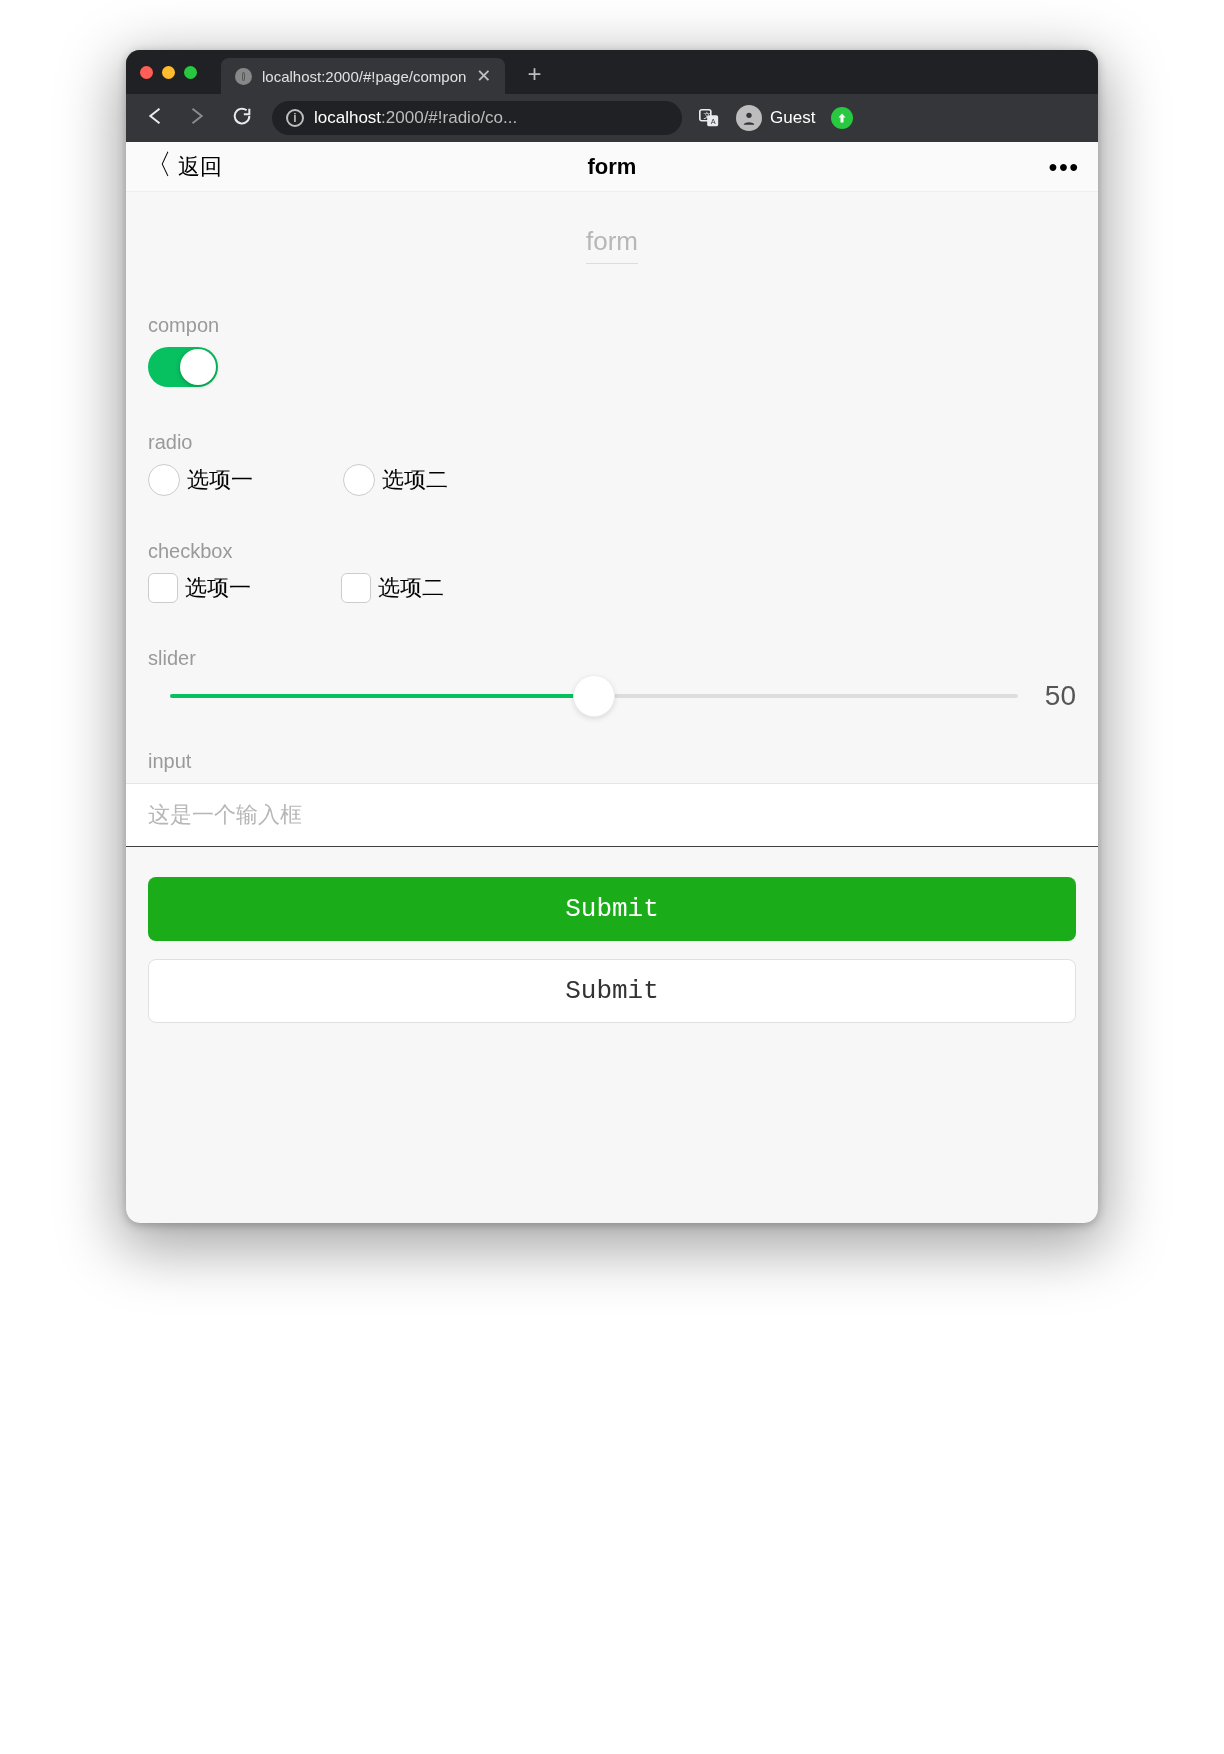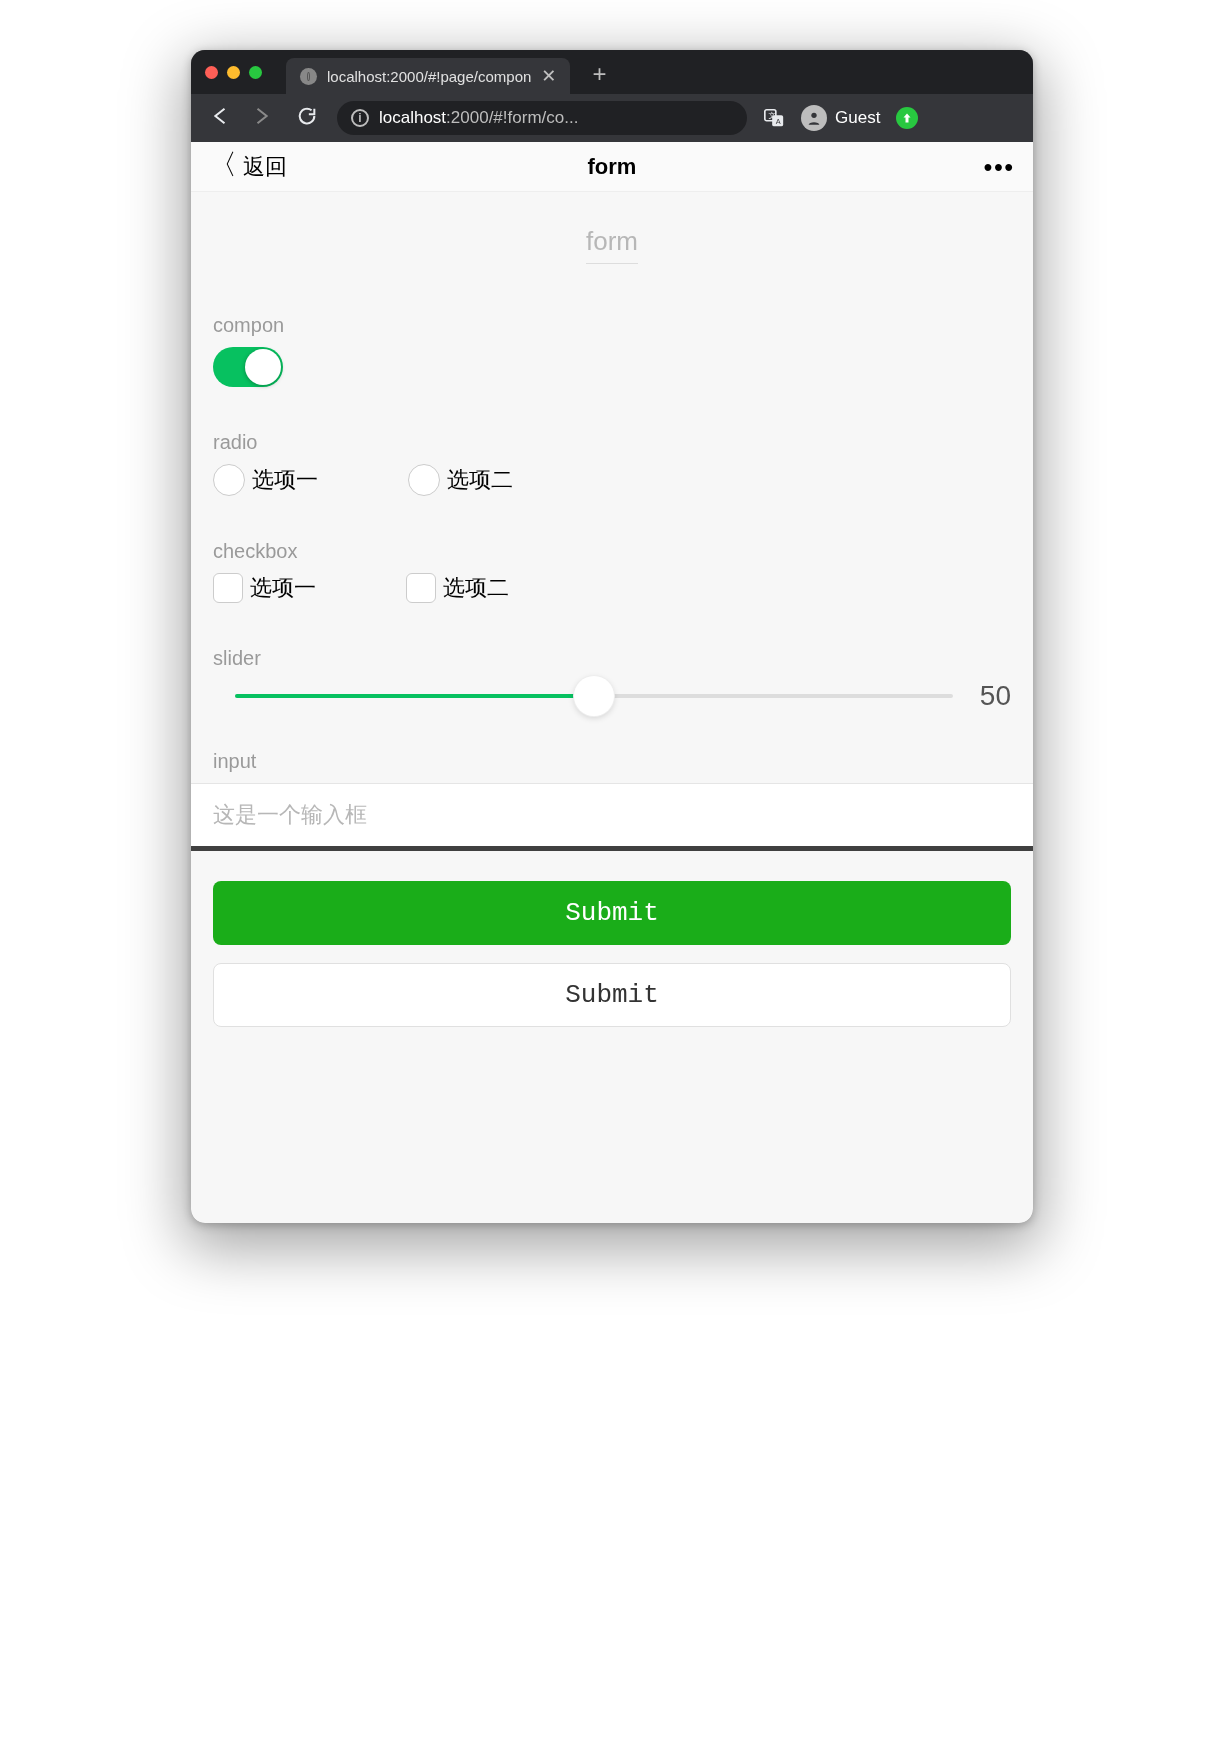--- a/index.html
+++ b/index.html
@@ -7,21 +7,21 @@
     margin: 0;
     background: #fff;
     font-family: -apple-system, "Helvetica Neue", "PingFang SC", Arial, sans-serif;
     width: 1224px;
     height: 1754px;
     display:flex;
     justify-content:center;
     padding-top:50px;
   }
   .window {
-    width: 842px;
+    width: 972px;
     height: 1173px;
     border-radius: 14px;
     overflow: hidden;
     background: #737373;
     box-shadow: 0 18px 60px 8px rgba(0,0,0,0.35), 0 2px 10px rgba(0,0,0,0.25);
     position:relative;
   }
 
   
   .tabstrip {
@@ -93,21 +93,21 @@
   .opt{display:flex; align-items:center; gap:7px; font-size:22px;}
   .radio-circ{ width:32px; height:32px; border:1px solid #ccc; border-radius:50%; background:#fff;}
   .chk-box{ width:30px; height:30px; border:1px solid #ccc; border-radius:6px; background:#fff;}
 
   .slider-row{display:flex; align-items:center; gap:18px; margin-top:6px; padding-left:22px;}
   .slider-track{ flex:1; height:4px; background:#ddd; position:relative; border-radius:2px;}
   .slider-fill{ position:absolute; left:0; top:0; bottom:0; width:50%; background:#07c160; border-radius:2px;}
   .slider-knob{ position:absolute; left:50%; top:50%; transform:translate(-50%,-50%); width:40px; height:40px; border-radius:50%; background:#fff; box-shadow:0 0 0 1px #eee, 0 2px 6px rgba(0,0,0,.15);}
   .slider-val{ font-size:28px; color:#555; width:40px; text-align:right;}
 
-  .input-wrap{ border-top:1px solid #e5e5e5; border-bottom:5px solid #404040; background:#fff; margin-top:10px;}
+  .input-wrap{ border-top:1px solid #e5e5e5; border-bottom:1px solid #404040; background:#fff; margin-top:10px;}
   .input{ width:100%; border:0; outline:0; background:transparent; font-size:22px; padding:18px 22px;}
   .input::placeholder{color:#b7b7b7;}
 
   .btn-area{padding:30px 22px 0;}
   .btn{ width:100%; height:64px; border-radius:8px; font-size:26px; display:flex; align-items:center; justify-content:center; margin-bottom:18px;font-family:Liberation Mono, monospace;}
   .btn.primary{ background:#1aad19; color:#fff;}
   .btn.default{ background:#fff; border:1px solid #e0e0e0; color:#333;}
 </style>
 </head>
 <body>
@@ -140,21 +140,21 @@
         </svg>
     </div>
     <div class="reload">
       <svg width="22" height="22" viewBox="0 0 24 24" fill="none" stroke-width="2.2">
           <path d="M20 12a8 8 0 1 1-3-6.2M20 4v6h-6"></path>
         </svg>
     </div>
     <div class="omnibox">
       <span class="info">i</span>
       <span class="url">
-        <span class="host">localhost</span><span>:2000/#!form/co...</span>
+        <span class="host">localhost</span><span>:2000/#!radio/co...</span>
       </span>
     </div>
     <div class="tb-ico">
       <svg width="22" height="22" viewBox="0 0 24 24" fill="#e8eaed">
           <rect x="2" y="3" width="12" height="12" rx="2" fill="none" stroke="#e8eaed" stroke-width="1.8"></rect>
           <rect x="10" y="9" width="12" height="12" rx="2" fill="#e8eaed"></rect>
           <text x="6" y="12" font-size="8" fill="#e8eaed">文</text>
           <text x="14" y="18" font-size="8" fill="#35363a">A</text>
         </svg>
     </div>

